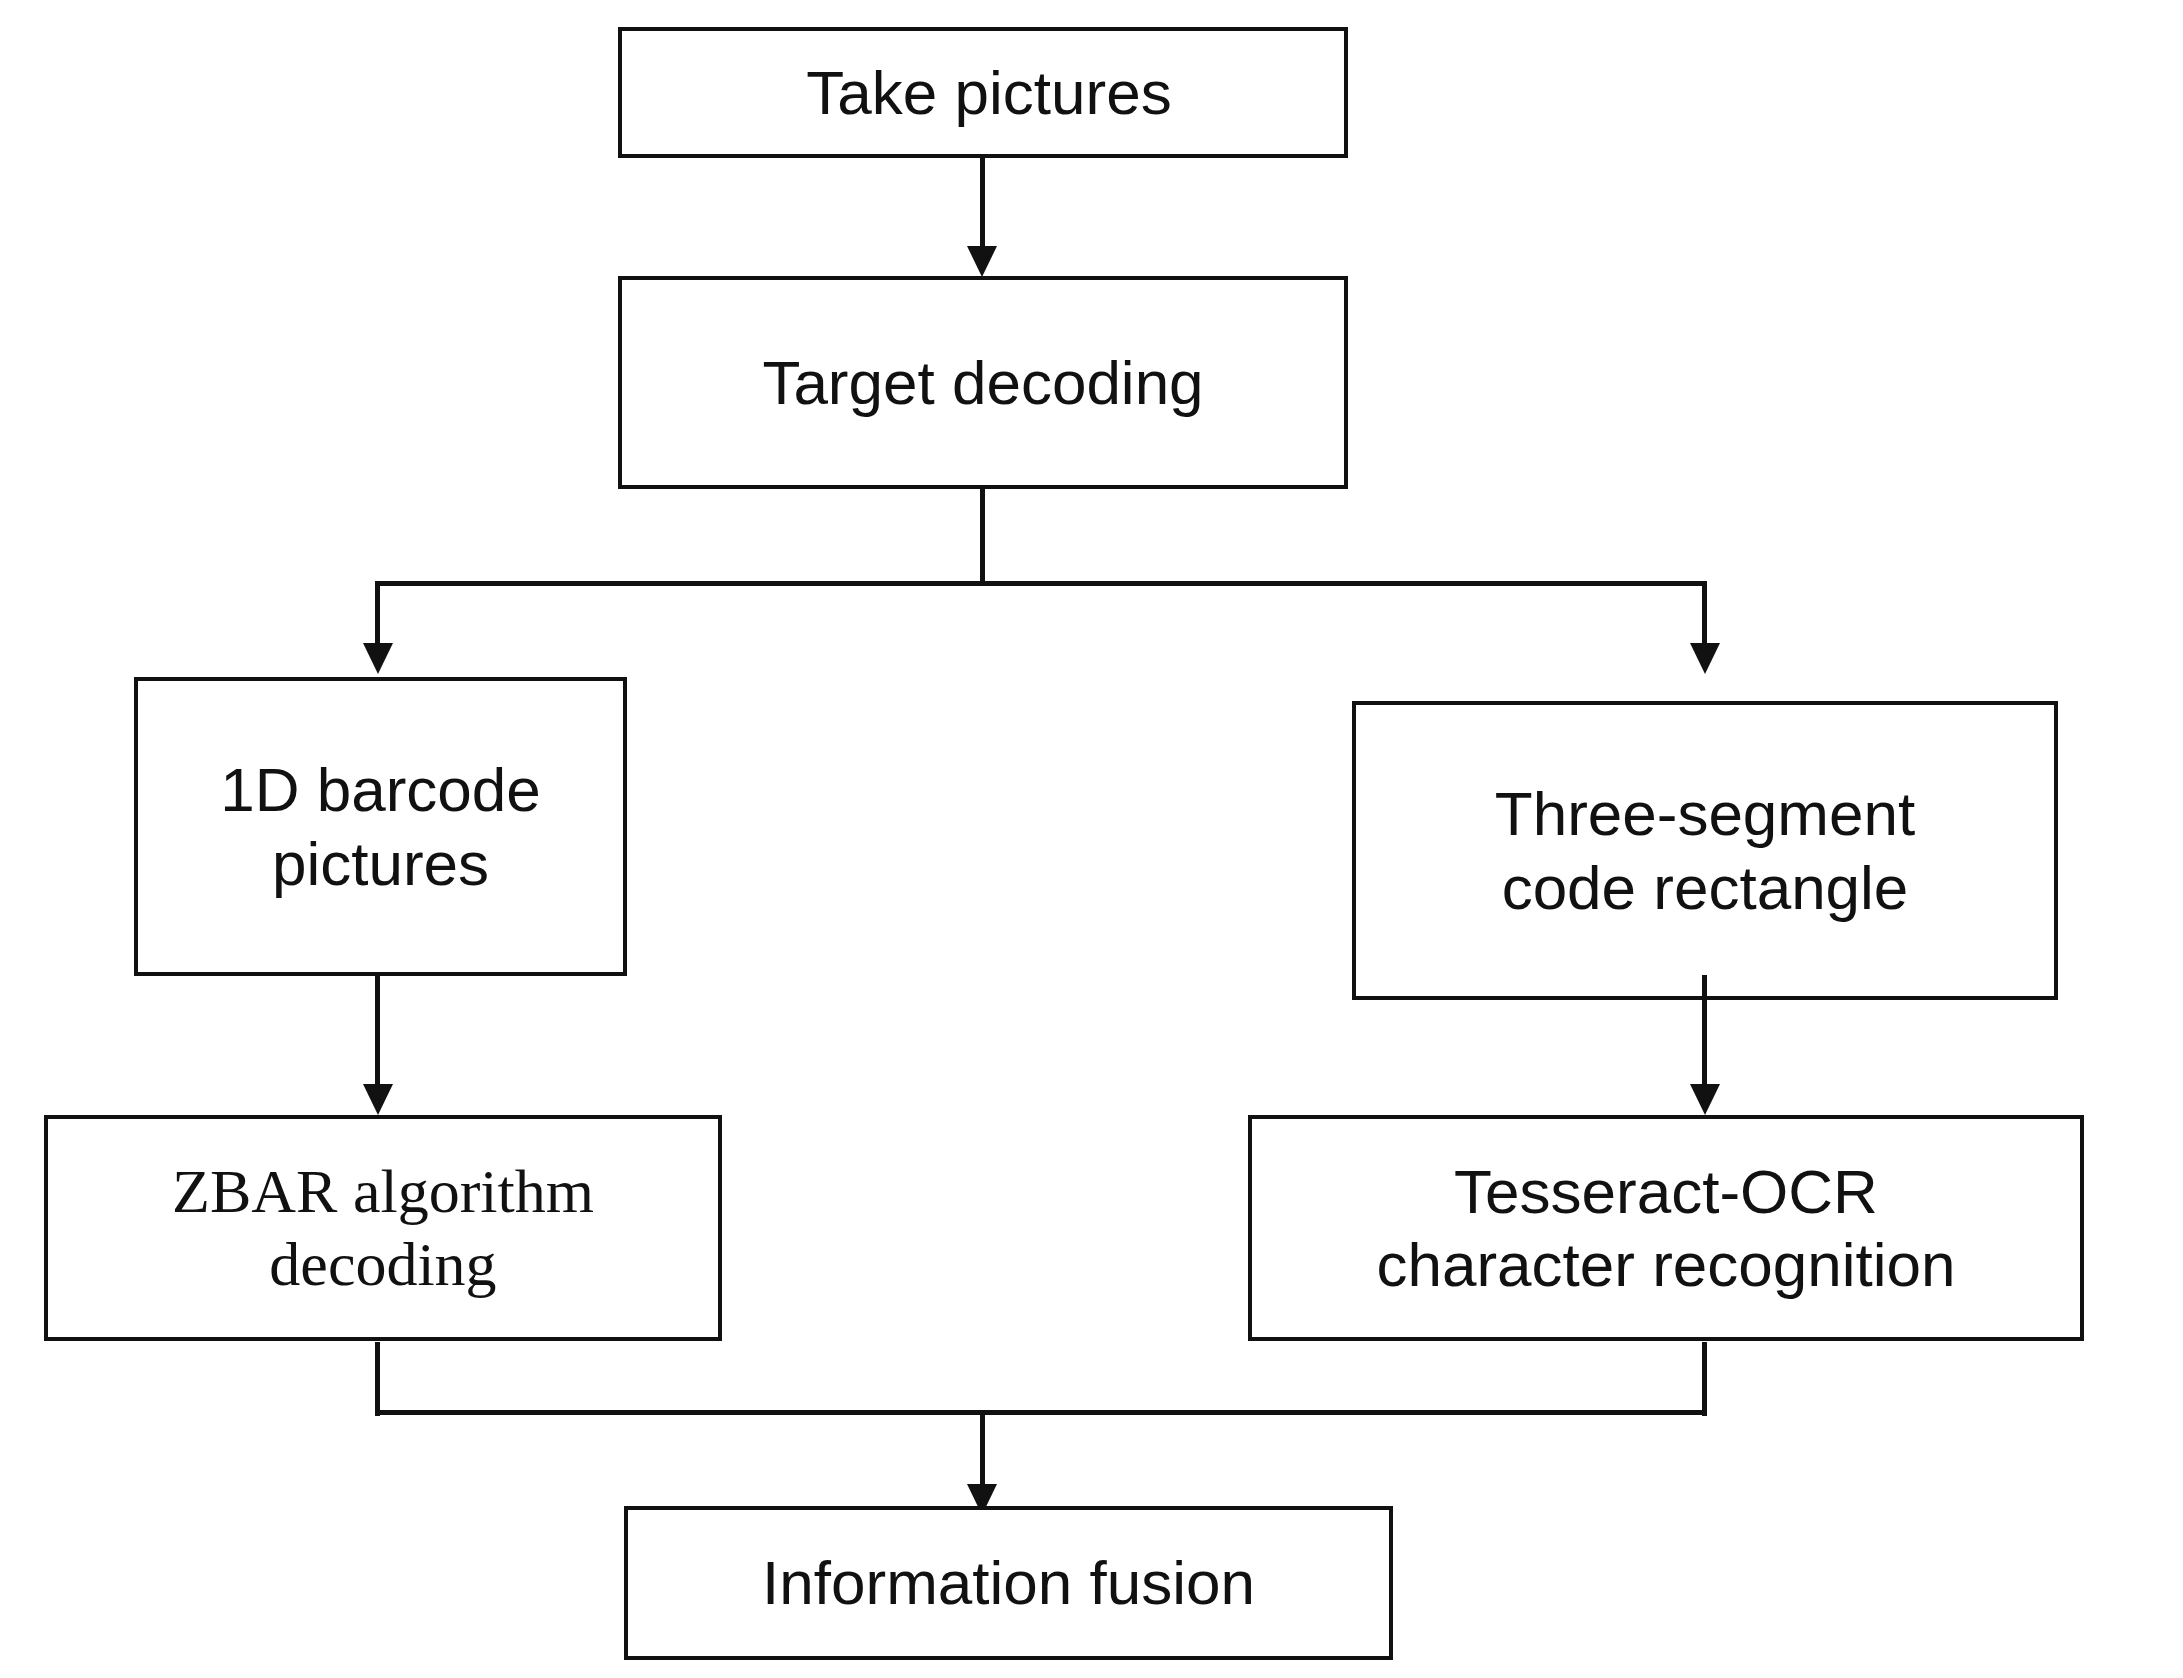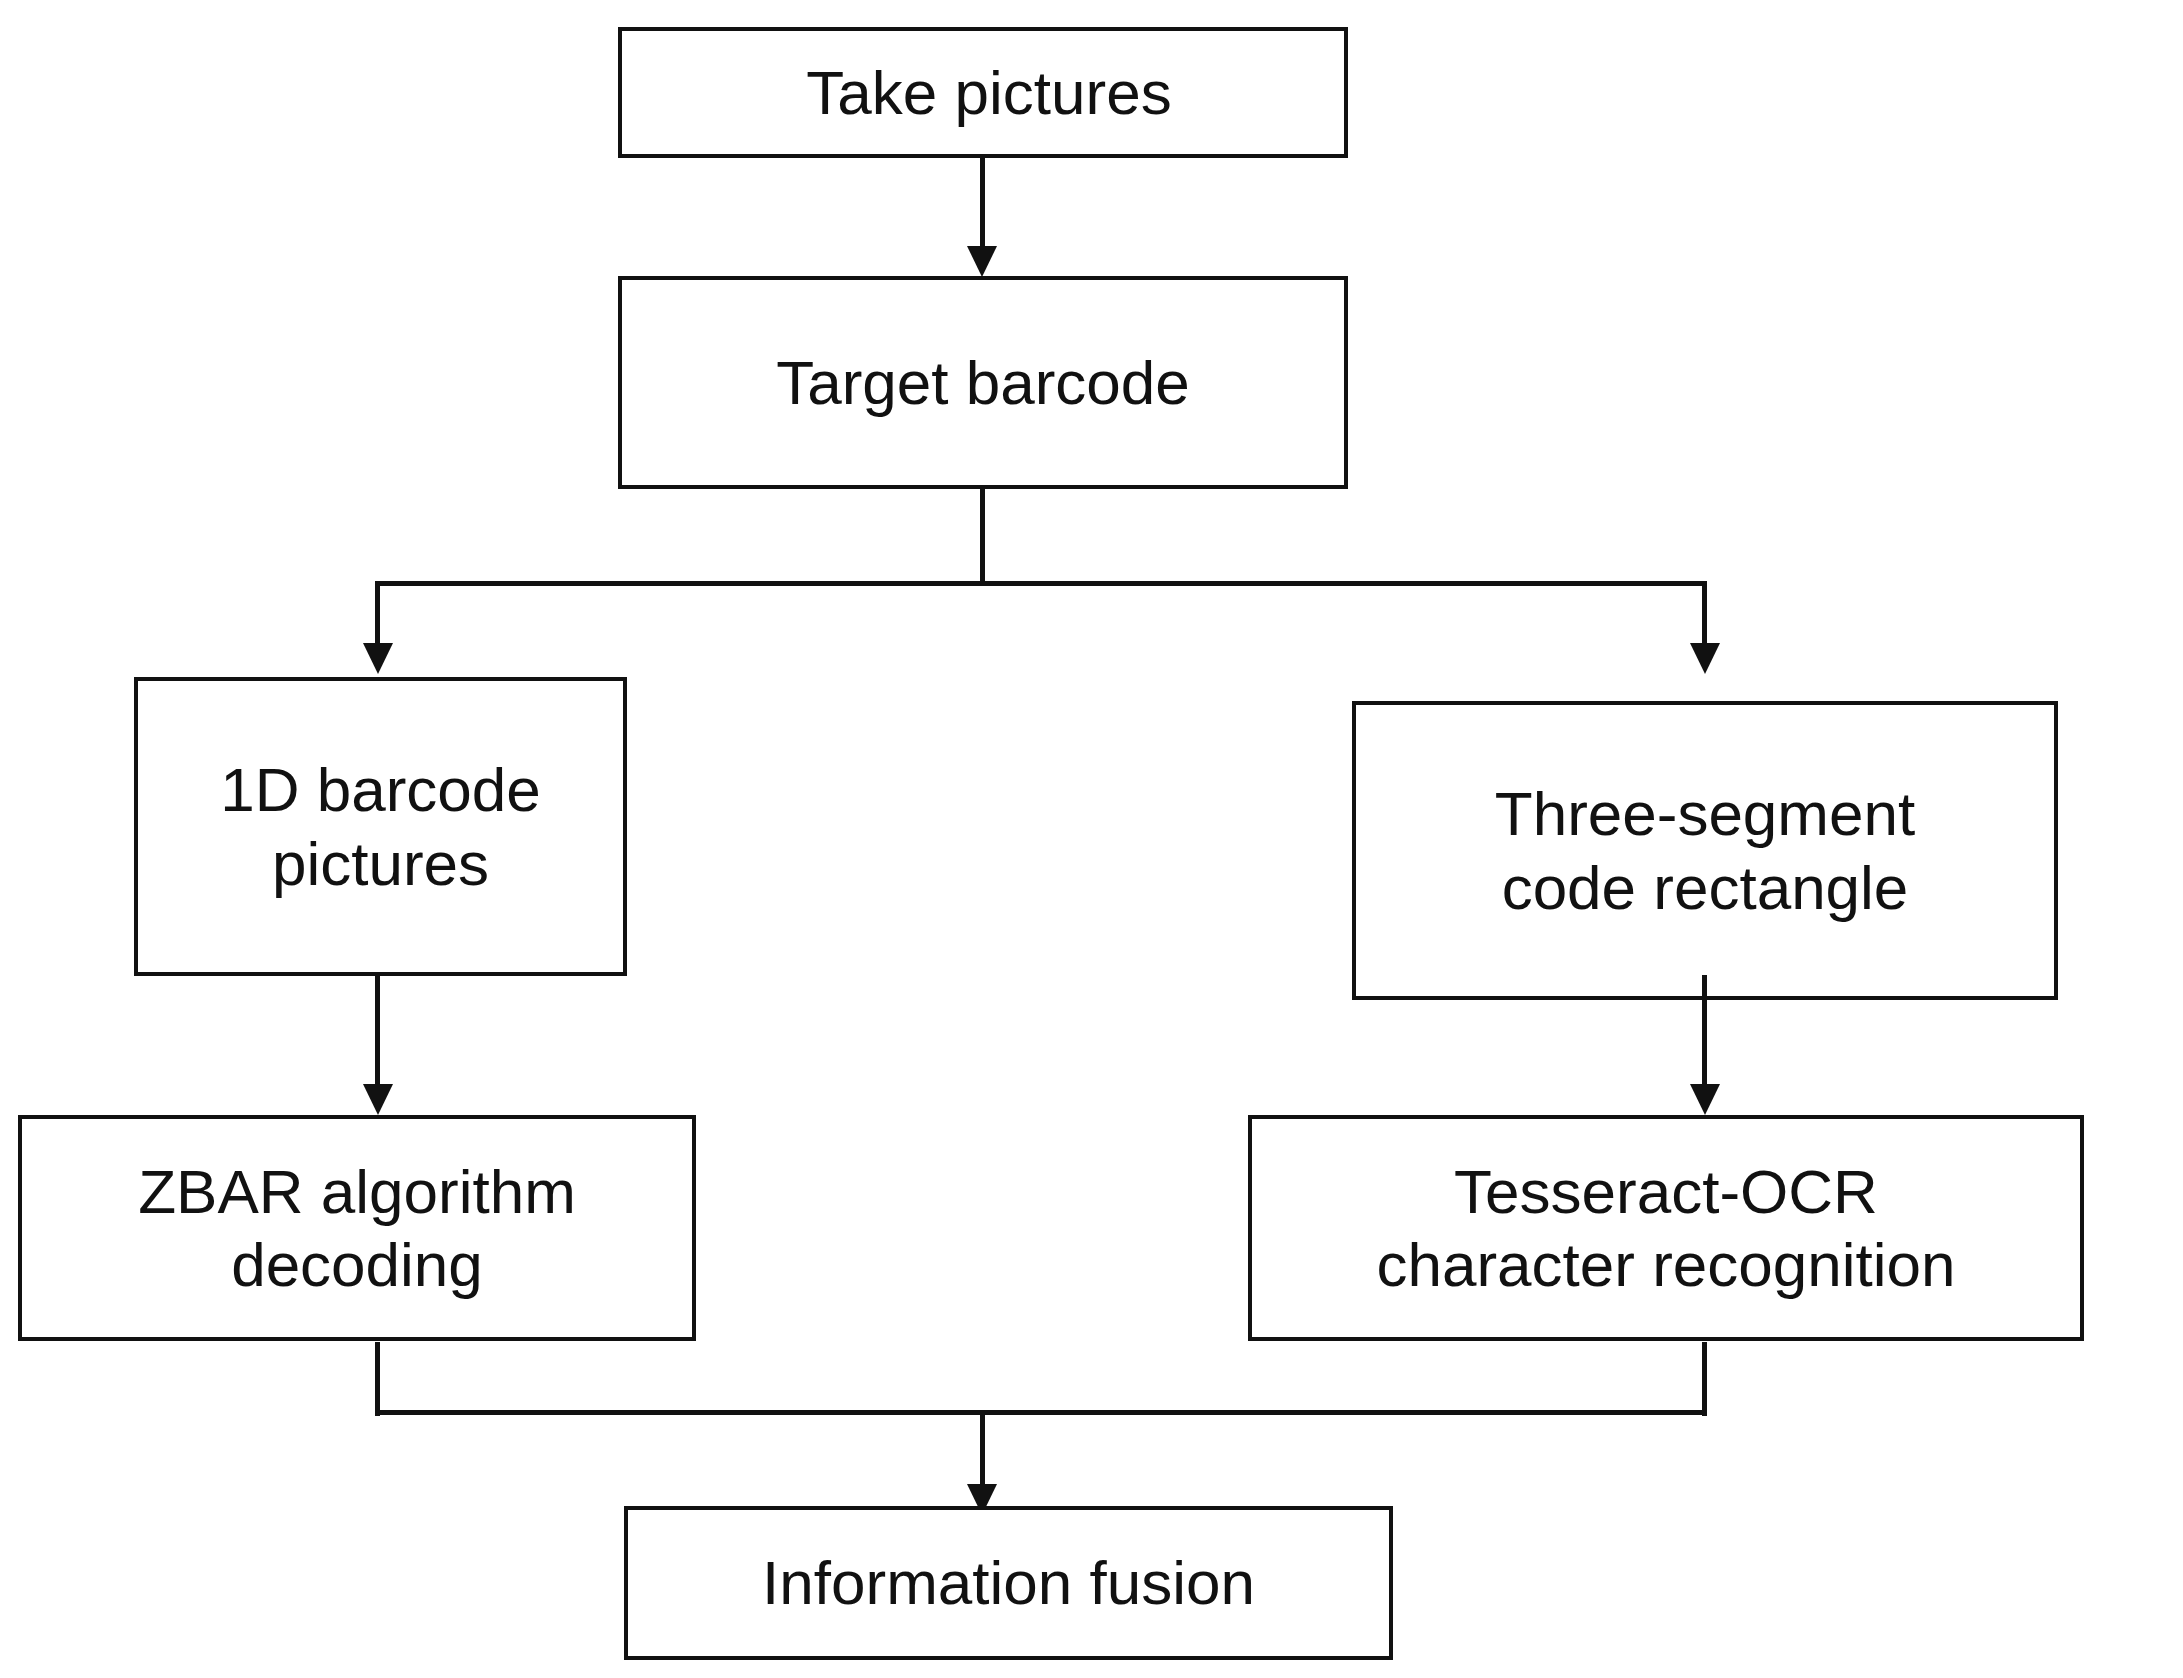--- a/index.html
+++ b/index.html
@@ -60,21 +60,21 @@
 <div id="canvas">
 
   <div class="node" style="left:618px; top:27px; width:730px; height:131px;padding-left:12px;">
     <span class="node-label">Take pictures</span>
   </div>
 
   <div class="vline" style="left:980px; top:158px; height:90px;"></div>
   <div class="arrowhead" style="left:967px; top:246px;"></div>
 
   <div class="node" style="left:618px; top:276px; width:730px; height:213px;">
-    <span class="node-label">Target barcode</span>
+    <span class="node-label">Target decoding</span>
   </div>
 
   <div class="vline" style="left:980px; top:488px; height:98px;"></div>
   <div class="hline" style="left:375px; top:581px; width:1332px;"></div>
   <div class="vline" style="left:375px; top:581px; height:65px;"></div>
   <div class="arrowhead" style="left:363px; top:643px;"></div>
   <div class="vline" style="left:1702px; top:581px; height:65px;"></div>
   <div class="arrowhead" style="left:1690px; top:643px;"></div>
 
   <div class="node" style="left:134px; top:677px; width:493px; height:299px;">
@@ -86,21 +86,21 @@
     <span class="node-label">Three-segment
 code rectangle</span>
   </div>
 
   <div class="vline" style="left:375px; top:975px; height:110px;"></div>
   <div class="arrowhead" style="left:363px; top:1084px;"></div>
 
   <div class="vline" style="left:1702px; top:975px; height:110px;"></div>
   <div class="arrowhead" style="left:1690px; top:1084px;"></div>
 
-  <div class="node" style="left:18px; top:1115px; width:678px; height:226px;">
+  <div class="node" style="left:44px; top:1115px; width:678px; height:226px;font-family:Liberation Serif, serif;">
     <span class="node-label">ZBAR algorithm
 decoding</span>
   </div>
 
   <div class="node" style="left:1248px; top:1115px; width:836px; height:226px;">
     <span class="node-label">Tesseract-OCR
 character recognition</span>
   </div>
 
   <div class="vline" style="left:375px; top:1342px; height:74px;"></div>

